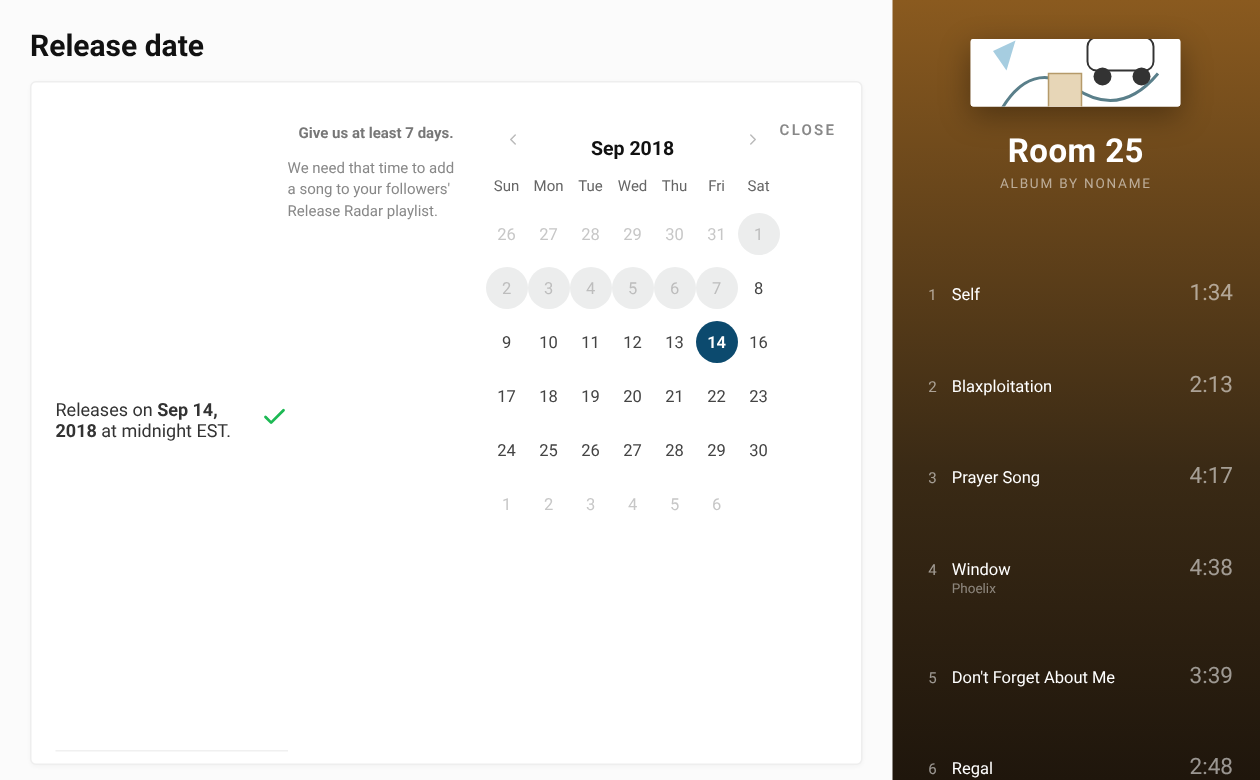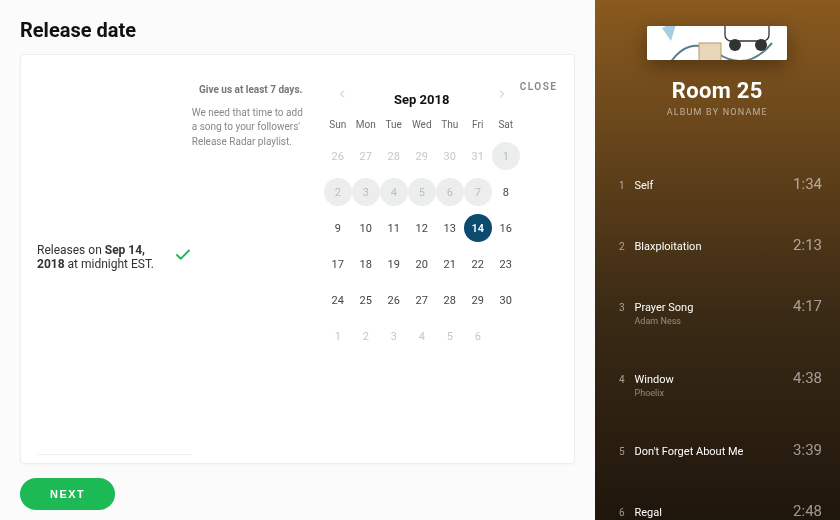--- a/index.html
+++ b/index.html
@@ -214,21 +214,20 @@
               </div>
             </div>
         </div>
       </div>
 
       <div class="close-row">
         <span class="close-link">CLOSE</span>
       </div>
     </div>
 
-    <button class="next-btn">NEXT</button>
   </div>
 
   <div class="right">
     <div class="art">
       <svg viewBox="0 0 140 140" width="140" height="140">
         <rect width="140" height="140" fill="#ffffff"></rect>
         <circle cx="35" cy="30" r="14" fill="#d7e9d0" stroke="#7fae6a" stroke-width="1.2"></circle>
         <path d="M20 95 Q40 60 70 80 T125 70" fill="none" stroke="#5a7f8a" stroke-width="2"></path>
         <rect x="78" y="46" width="44" height="22" rx="6" fill="#ffffff" stroke="#333" stroke-width="1.3"></rect>
         <circle cx="88" cy="72" r="6" fill="#333"></circle>
@@ -253,21 +252,20 @@
           <div class="num">2</div>
           <div class="info">
             <div class="name">Blaxploitation</div>
           </div>
           <div class="dur">2:13</div>
         </div>
         <div class="track">
           <div class="num">3</div>
           <div class="info">
             <div class="name">Prayer Song</div>
-            <div class="artist">Adam Ness</div>
           </div>
           <div class="dur">4:17</div>
         </div>
         <div class="track">
           <div class="num">4</div>
           <div class="info">
             <div class="name">Window</div>
             <div class="artist">Phoelix</div>
           </div>
           <div class="dur">4:38</div>

